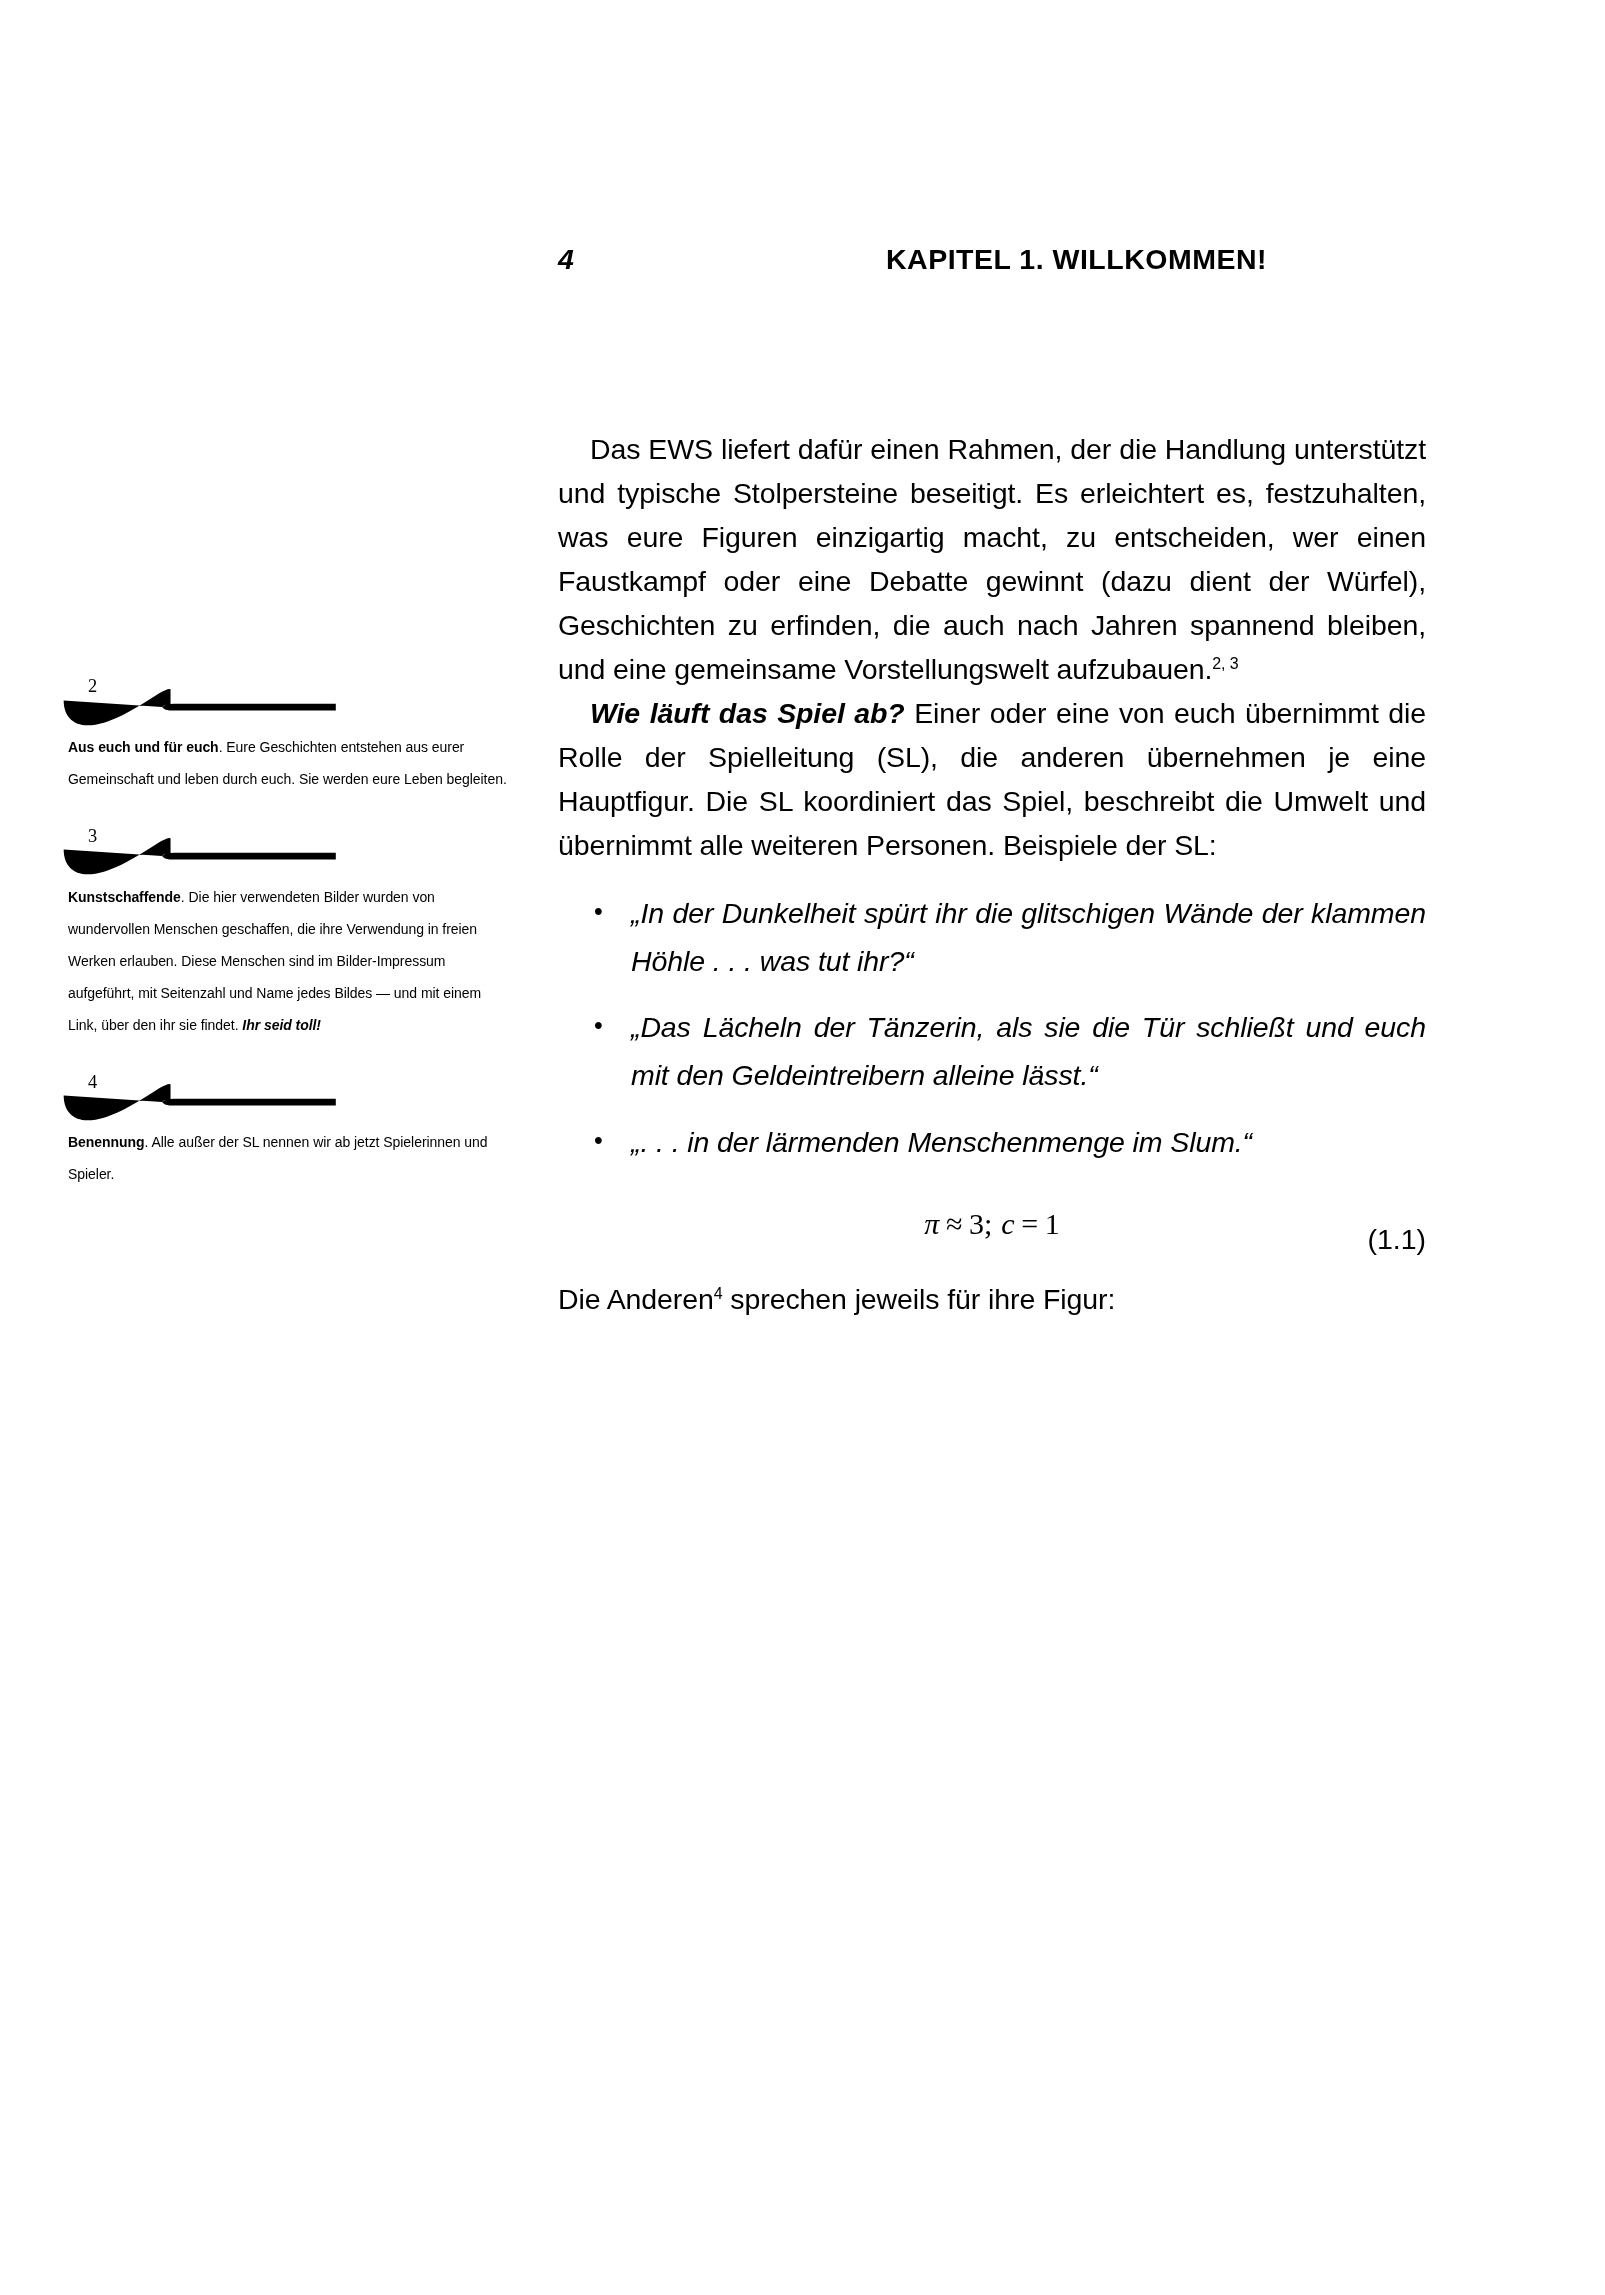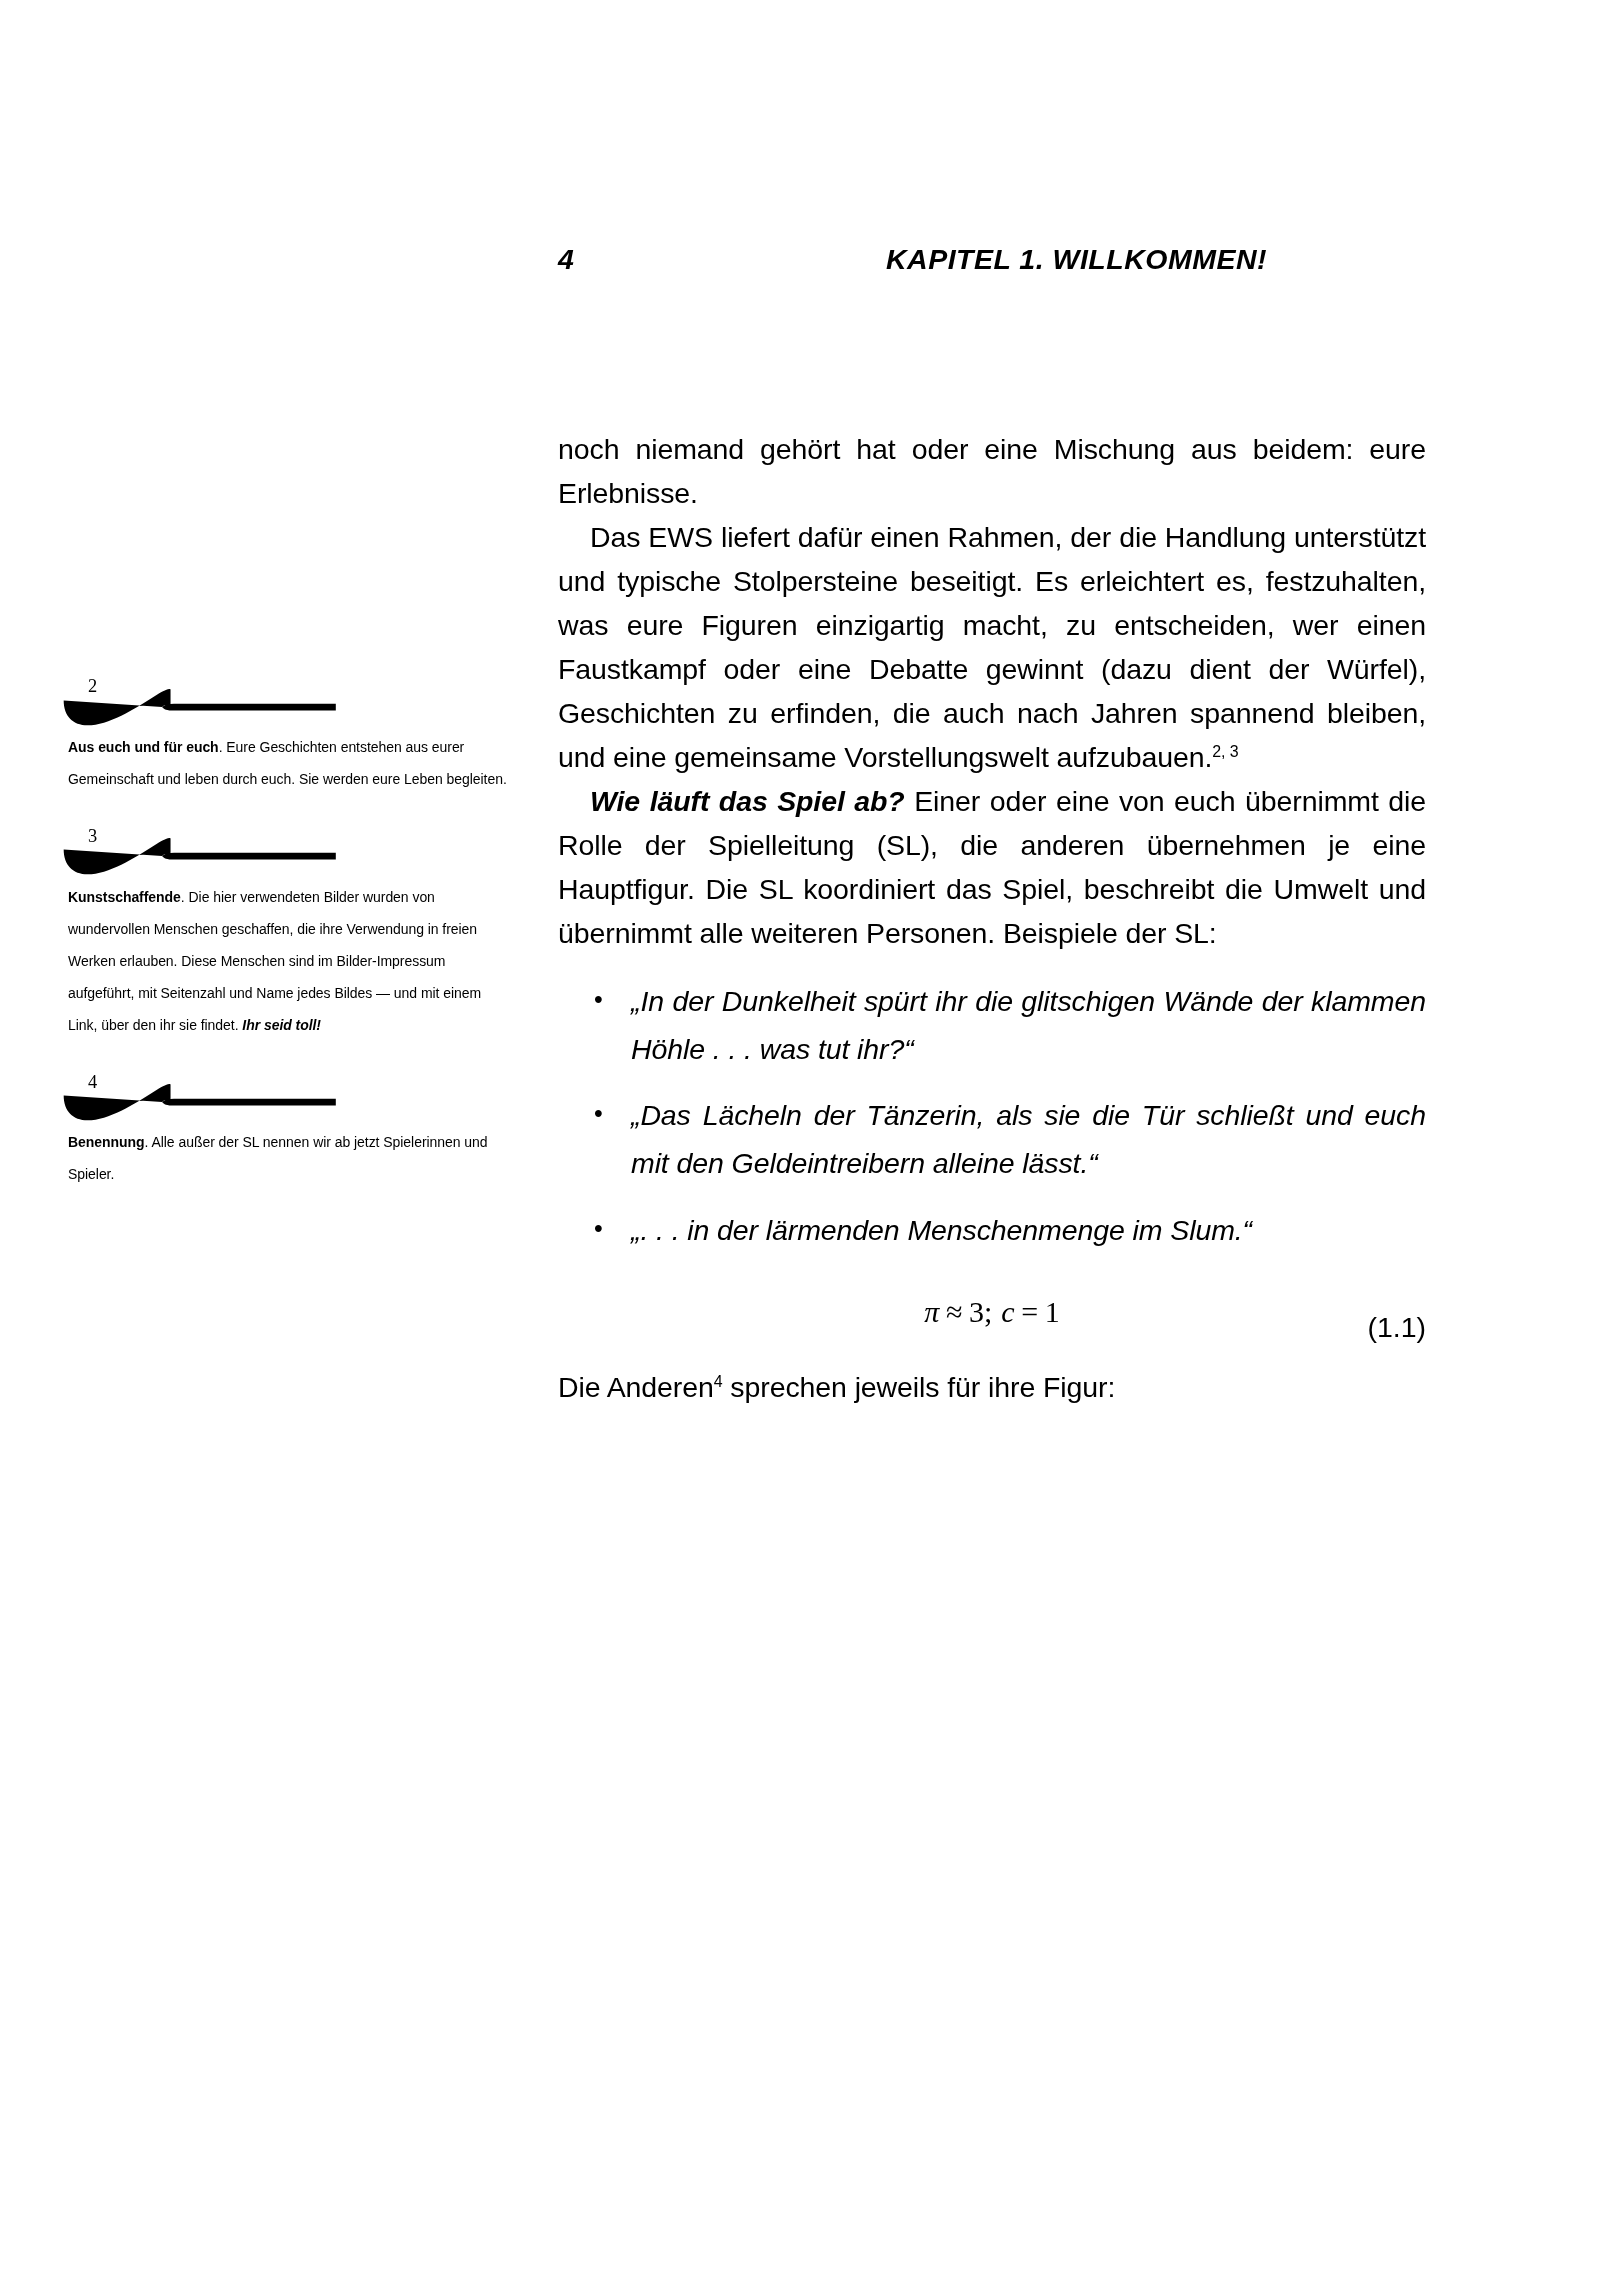--- a/index.html
+++ b/index.html
@@ -35,21 +35,20 @@
     font-style: italic;
     font-weight: bold;
     letter-spacing: 0.2px;
     line-height: 41px;
   }
   .runhead-title {
     position: absolute;
     left: 886px;
     top: 0;
     font-size: 28.5px;
-    font-style: italic;
     font-weight: bold;
     letter-spacing: 0.5px;
     line-height: 41px;
     white-space: nowrap;
   }
 
   
   .margin-col {
     position: absolute;
     left: 68px;
@@ -213,21 +212,20 @@
         </svg>
         <span class="sidenote-num">4</span>
       </div>
       <div class="sidenote-body"><b>Benennung</b><span>.</span><span> Alle außer der SL nennen wir ab jetzt Spielerinnen und Spieler.</span></div>
     </div>
 
   </div>
 
   <div class="main-col">
 
-    <p class="para">noch niemand gehört hat oder eine Mischung aus beidem: eure Erlebnisse.</p>
 
     <p class="para indent"><span>Das EWS liefert dafür einen Rahmen, der die Handlung unterstützt und typische Stolpersteine beseitigt. Es erleichtert es, festzuhalten, was eure Figuren einzigartig macht, zu entscheiden, wer einen Faustkampf oder eine Debatte gewinnt (dazu dient der Würfel), Geschichten zu erfinden, die auch nach Jahren spannend bleiben, und eine gemeinsame Vorstellungswelt aufzubauen.</span><sup class="fn">2, 3</sup></p>
 
     <p class="para indent"><span class="bi">Wie läuft das Spiel ab?</span><span> Einer oder eine von euch übernimmt die Rolle der Spielleitung (SL), die anderen übernehmen je eine Hauptfigur. Die SL koordiniert das Spiel, beschreibt die Umwelt und übernimmt alle weiteren Personen. Beispiele der SL:</span></p>
 
     <ul class="bullets">
       <li>„In der Dunkelheit spürt ihr die glitschigen Wände der klammen Höhle . . .  was tut ihr?“</li>
       <li>„Das Lächeln der Tänzerin, als sie die Tür schließt und euch mit den Geldeintreibern alleine lässt.“</li>
       <li>„. . .  in der lärmenden Menschenmenge im Slum.“</li>
     </ul>

